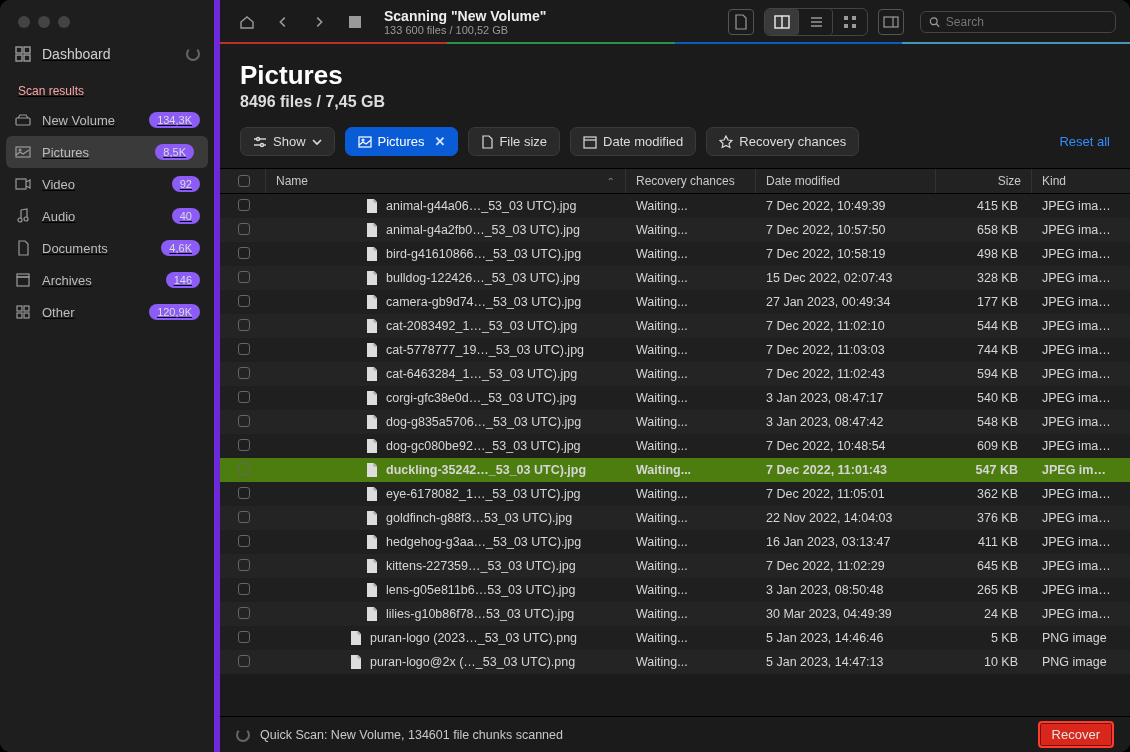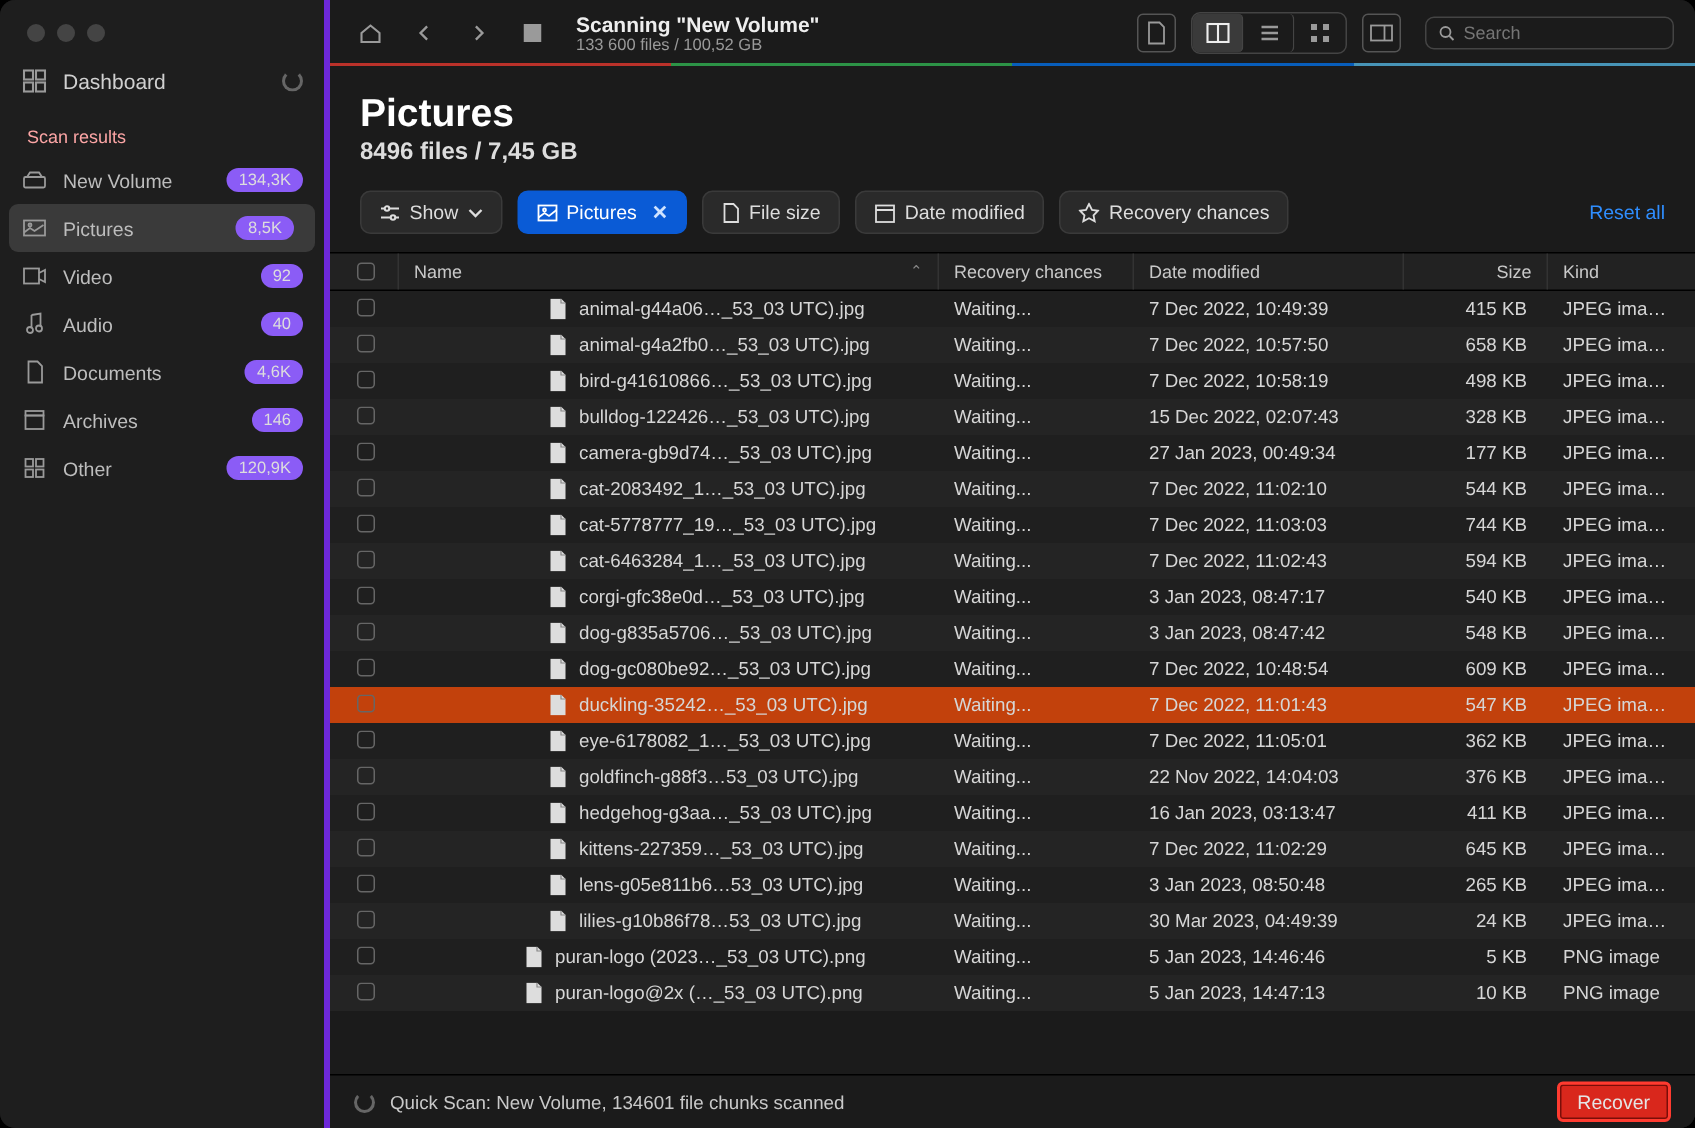--- a/index.html
+++ b/index.html
@@ -2,21 +2,21 @@
 <html><head>
 <meta charset="utf-8">
 <style>
 * { margin: 0; padding: 0; box-sizing: border-box; font-family: -apple-system, BlinkMacSystemFont, "Segoe UI", Helvetica, Arial, sans-serif; }
 html, body { width: 1130px; height: 752px; background: #000; overflow: hidden; }
 .app {
   width: 1130px; height: 752px; background: #181818; border-radius: 10px; overflow: hidden;
   display: grid; grid-template-columns: 220px 1fr; position: relative;
 }
 
-.sidebar { background: #1e1e1e; border-right: 4px solid #6d28d9; display: flex; flex-direction: column; }
+.sidebar { background: #1e1e1e; border-right: 6px solid #6d28d9; display: flex; flex-direction: column; text-decoration: underline; }
 .traffic { display: flex; gap: 8px; padding: 16px 0 10px 18px; }
 .traffic span { width: 12px; height: 12px; border-radius: 50%; background: #444; display: inline-block; }
 .side-row { display: flex; align-items: center; padding: 8px 14px; color: #bdbdbd; font-size: 13px; cursor: pointer; }
 .side-row.header { font-weight: 500; font-size: 14px; color: #d0d0d0; }
 .side-section-label { padding: 14px 14px 6px 18px; color: #fca5a5; font-size: 12px; }
 .side-row .icon { width: 18px; display: inline-flex; justify-content: center; margin-right: 10px; color: #9a9a9a; }
 .side-row .badge { margin-left: auto; background: #8b5cf6; color: #ddd; font-size: 11px; padding: 2px 8px; border-radius: 10px; }
 .side-row.active { background: #3a3a3a; border-radius: 6px; margin: 0 6px; padding-left: 8px; }
 .sidebar-spacer { flex: 1; }
 .finder-btn { margin: 0 16px 14px; background: #4a4a4a; color: #eee; border: none; border-radius: 5px; padding: 6px 0; font-size: 13px; cursor: pointer; }
@@ -26,21 +26,21 @@
 .topbar { display: flex; align-items: center; padding: 8px 14px 6px; gap: 10px; }
 .tb-icon { width: 26px; height: 26px; display: inline-flex; align-items: center; justify-content: center; color: #9a9a9a; cursor: pointer; border-radius: 4px; }
 .tb-icon.boxed { border: 1px solid #555; }
 .tb-title { display: flex; flex-direction: column; margin-left: 6px; margin-right: auto; }
 .tb-title .t1 { color: #eee; font-size: 14px; font-weight: 600; }
 .tb-title .t2 { color: #9a9a9a; font-size: 11px; }
 .tb-group { display: flex; gap: 0; border: 1px solid #444; border-radius: 6px; overflow: hidden; }
 .tb-group .tb-icon { border: none; width: 34px; border-right: 1px solid #444; }
 .tb-group .tb-icon:last-child { border-right: none; }
 .tb-group .tb-icon.active { background: #3a3a3a; color: #eee; }
-.search { display: flex; align-items: center; border: 1px solid #444; border-radius: 6px; padding: 3px 8px; width: 166px; margin-left: 6px; }
+.search { display: flex; align-items: center; border: 1px solid #444; border-radius: 6px; padding: 3px 8px; width: 196px; margin-left: 6px; }
 .search input { background: transparent; border: none; outline: none; color: #ccc; font-size: 12px; width: 100%; margin-left: 6px; }
 .rainbow { height: 2px; width: 100%; background: linear-gradient(90deg,#ff3b30 0 25%,#34c759 25% 50%,#007aff 50% 75%,#5ac8fa 75% 100%); opacity: .7; }
 .heading { padding: 16px 20px 10px; }
 .heading h1 { color: #fff; font-size: 26px; font-weight: 700; }
 .heading .sub { color: #ddd; font-size: 16px; font-weight: 600; margin-top: 2px; }
 .filters { display: flex; align-items: center; gap: 10px; padding: 6px 20px 12px; }
 .pill { display: inline-flex; align-items: center; gap: 6px; background: #2a2a2a; border: 1px solid #3a3a3a; color: #ddd; font-size: 13px; padding: 6px 12px; border-radius: 7px; cursor: pointer; }
 .pill.blue { background: #0a5bd6; border-color: #0a5bd6; color: #fff; }
 .pill .x { margin-left: 4px; font-weight: 700; color: #cfe3ff; }
 .reset { margin-left: auto; color: #2f8eff; font-size: 13px; cursor: pointer; }
@@ -49,21 +49,21 @@
 .thead, .trow { display: grid; grid-template-columns: 38px 1fr 130px 180px 96px 90px; align-items: center; }
 .thead { background: #222; color: #c9c9c9; font-size: 12px; height: 26px; border-top: 1px solid #000; border-bottom: 1px solid #000; padding: 0 8px 0 8px; }
 .thead .cell { padding: 0 10px; border-right: 1px solid #333; height: 100%; display: flex; align-items: center; }
 .thead .cell:last-child { border-right: none; }
 .thead .name { display: flex; align-items: center; }
 .thead .sort { margin-left: auto; color: #888; font-size: 10px; }
 .tbody { position: absolute; top: 26px; left: 0; right: 0; bottom: 0; overflow-y: auto; }
 .trow { height: 24px; color: #d6d6d6; font-size: 12.5px; padding: 0 8px; }
 .trow:nth-child(odd) { background: #1f1f1f; }
 .trow:nth-child(even) { background: #242424; }
-.trow.sel { background: #c2410c; }
+.trow.sel { background: #4d7c0f; font-weight: bold; }
 .trow .cell { padding: 0 10px; white-space: nowrap; overflow: hidden; text-overflow: ellipsis; }
 .trow .size { text-align: right; padding-right: 14px; }
 .trow .name { display: flex; align-items: center; gap: 6px; padding-left: 100px; }
 .trow .name.short { padding-left: 84px; }
 .chk { width: 12px; height: 12px; border: 1px solid #666; border-radius: 3px; display: inline-block; }
 .ficon { width: 14px; height: 14px; display: inline-flex; }
 
 .bottombar { height: 36px; display: flex; align-items: center; padding: 0 16px; border-top: 1px solid #000; background: #1b1b1b; color: #c9c9c9; font-size: 12.5px; gap: 10px; }
 .recover { margin-left: auto; background: #d9271c; color: #e5e5e5; border: 2.5px solid #ff3b30; box-shadow: 0 0 0 1px #7a0e08 inset; padding: 4px 12px; border-radius: 4px; font-size: 13px; cursor: pointer; }
 

